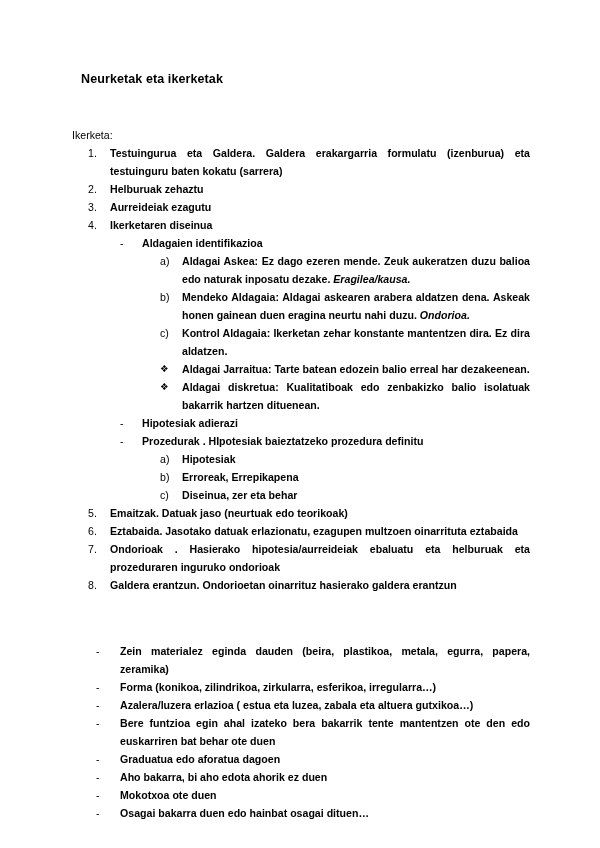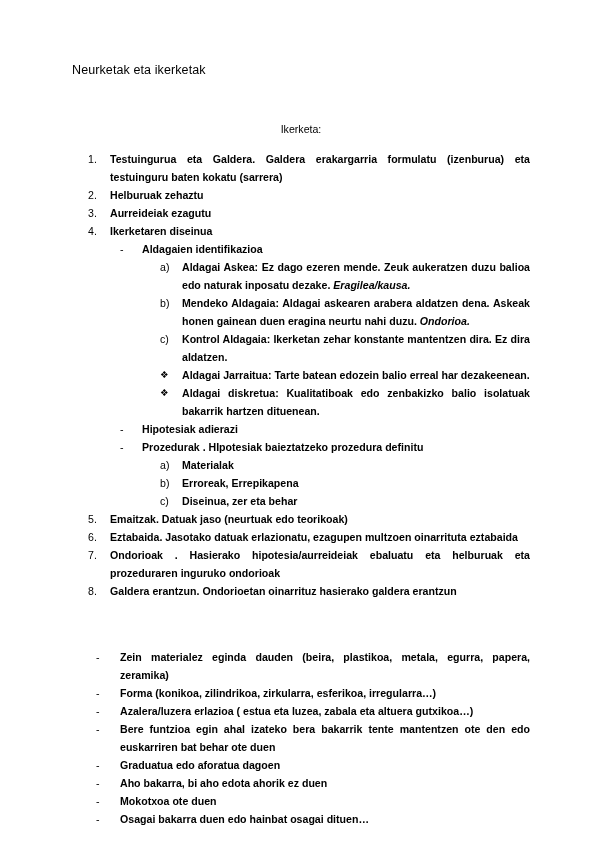--- a/index.html
+++ b/index.html
@@ -18,34 +18,33 @@
   .page {
     position: relative;
     width: 600px;
     height: 848px;
     background: #ffffff;
     box-sizing: border-box;
     padding: 62px 70px 0 72px;
   }
   .doc-heading {
     font-size: 12.5px;
-    font-weight: normal;
+    font-weight: bold;
     letter-spacing: 0.1px;
-    margin: 0;
+    margin: 9px;
     line-height: 16px;
   }
   .heading-gap-1 { height: 30px; }
   .heading-gap-2 { height: 26px; }
   .section-gap { height: 22px; }
 
   .intro-line {
     font-size: 10.6px;
     line-height: 18px;
-    margin: 12px;
-    text-align: center;
+    margin: 0;
   }
 
   ul, ol {
     margin: 0;
     padding: 0;
     list-style: none;
   }
 
   .li {
     position: relative;
@@ -188,21 +187,21 @@
 
       <li class="li lvl2">
         <span class="marker">-</span>
         <span class="body">Prozedurak . HIpotesiak baieztatzeko prozedura definitu</span>
       </li>
 
       <ol>
 
         <li class="li lvl3">
           <span class="marker">a)</span>
-          <span class="body">Materialak</span>
+          <span class="body">Hipotesiak</span>
         </li>
 
         <li class="li lvl3">
           <span class="marker">b)</span>
           <span class="body">Erroreak, Errepikapena</span>
         </li>
 
         <li class="li lvl3">
           <span class="marker">c)</span>
           <span class="body">Diseinua, zer eta behar</span>

